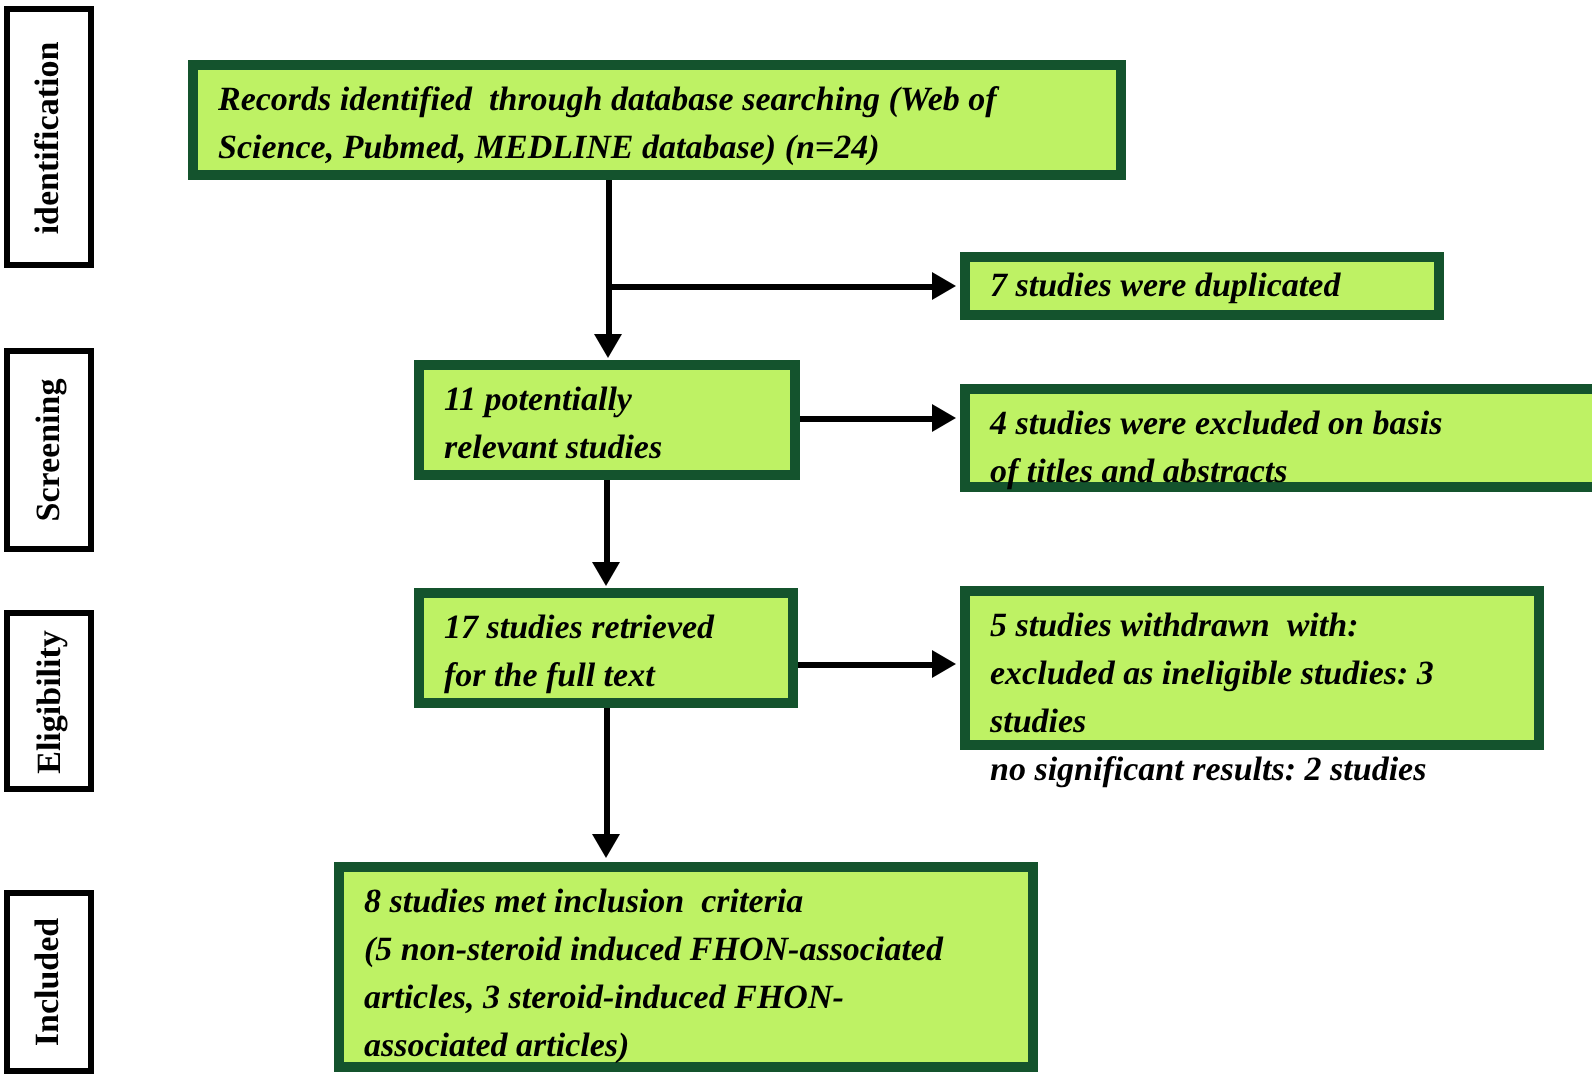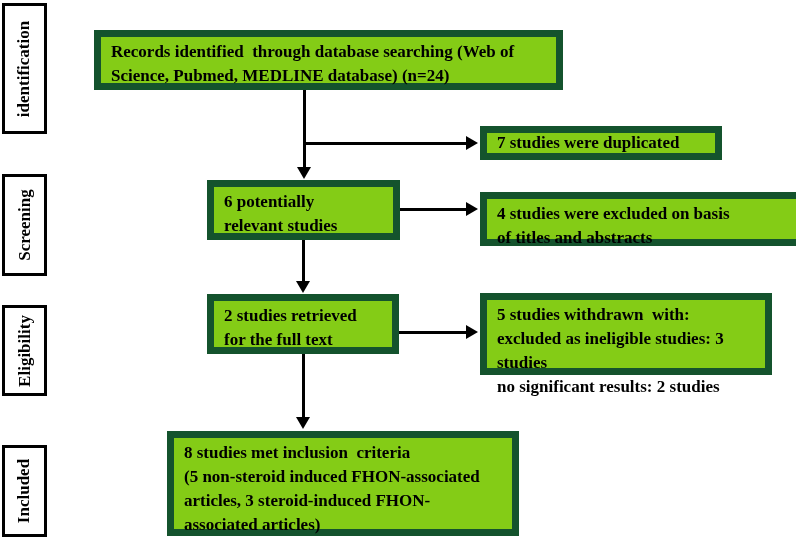--- a/index.html
+++ b/index.html
@@ -12,22 +12,23 @@
     width: 796px;
     height: 539px;
     background: #ffffff;
     font-family: "Liberation Serif", "DejaVu Serif", serif;
     color: #000000;
     overflow: hidden;
   }
   .flow-box {
     position: absolute;
     box-sizing: border-box;
-    border: 7px solid #14532d;
-    background: #84cc16;
+    border: 5px solid #14532d;
+    background: #bef264;
+    font-style: italic;
   }
   .flow-box .box-text {
     font-size: 17px;
     font-weight: bold;
     line-height: 24px;
     white-space: pre-wrap;
     padding: 3px 8px 0 10px;
     display: block;
   }
   .flow-box.vcenter {
@@ -111,31 +112,31 @@
   <div class="flow-box" id="box-records">
     <span class="box-text">Records identified  through database searching (Web of
 Science, Pubmed, MEDLINE database) (n=24)</span>
   </div>
 
   <div class="flow-box vcenter" id="box-duplicated">
     <span class="box-text">7 studies were duplicated</span>
   </div>
 
   <div class="flow-box" id="box-relevant">
-    <span class="box-text">6 potentially
+    <span class="box-text">11 potentially
 relevant studies</span>
   </div>
 
   <div class="flow-box" id="box-excluded">
     <span class="box-text">4 studies were excluded on basis
 of titles and abstracts</span>
   </div>
 
   <div class="flow-box" id="box-fulltext">
-    <span class="box-text">2 studies retrieved
+    <span class="box-text">17 studies retrieved
 for the full text</span>
   </div>
 
   <div class="flow-box" id="box-withdrawn">
     <span class="box-text">5 studies withdrawn  with:
 excluded as ineligible studies: 3 studies
 no significant results: 2 studies</span>
   </div>
 
   <div class="flow-box" id="box-included">

